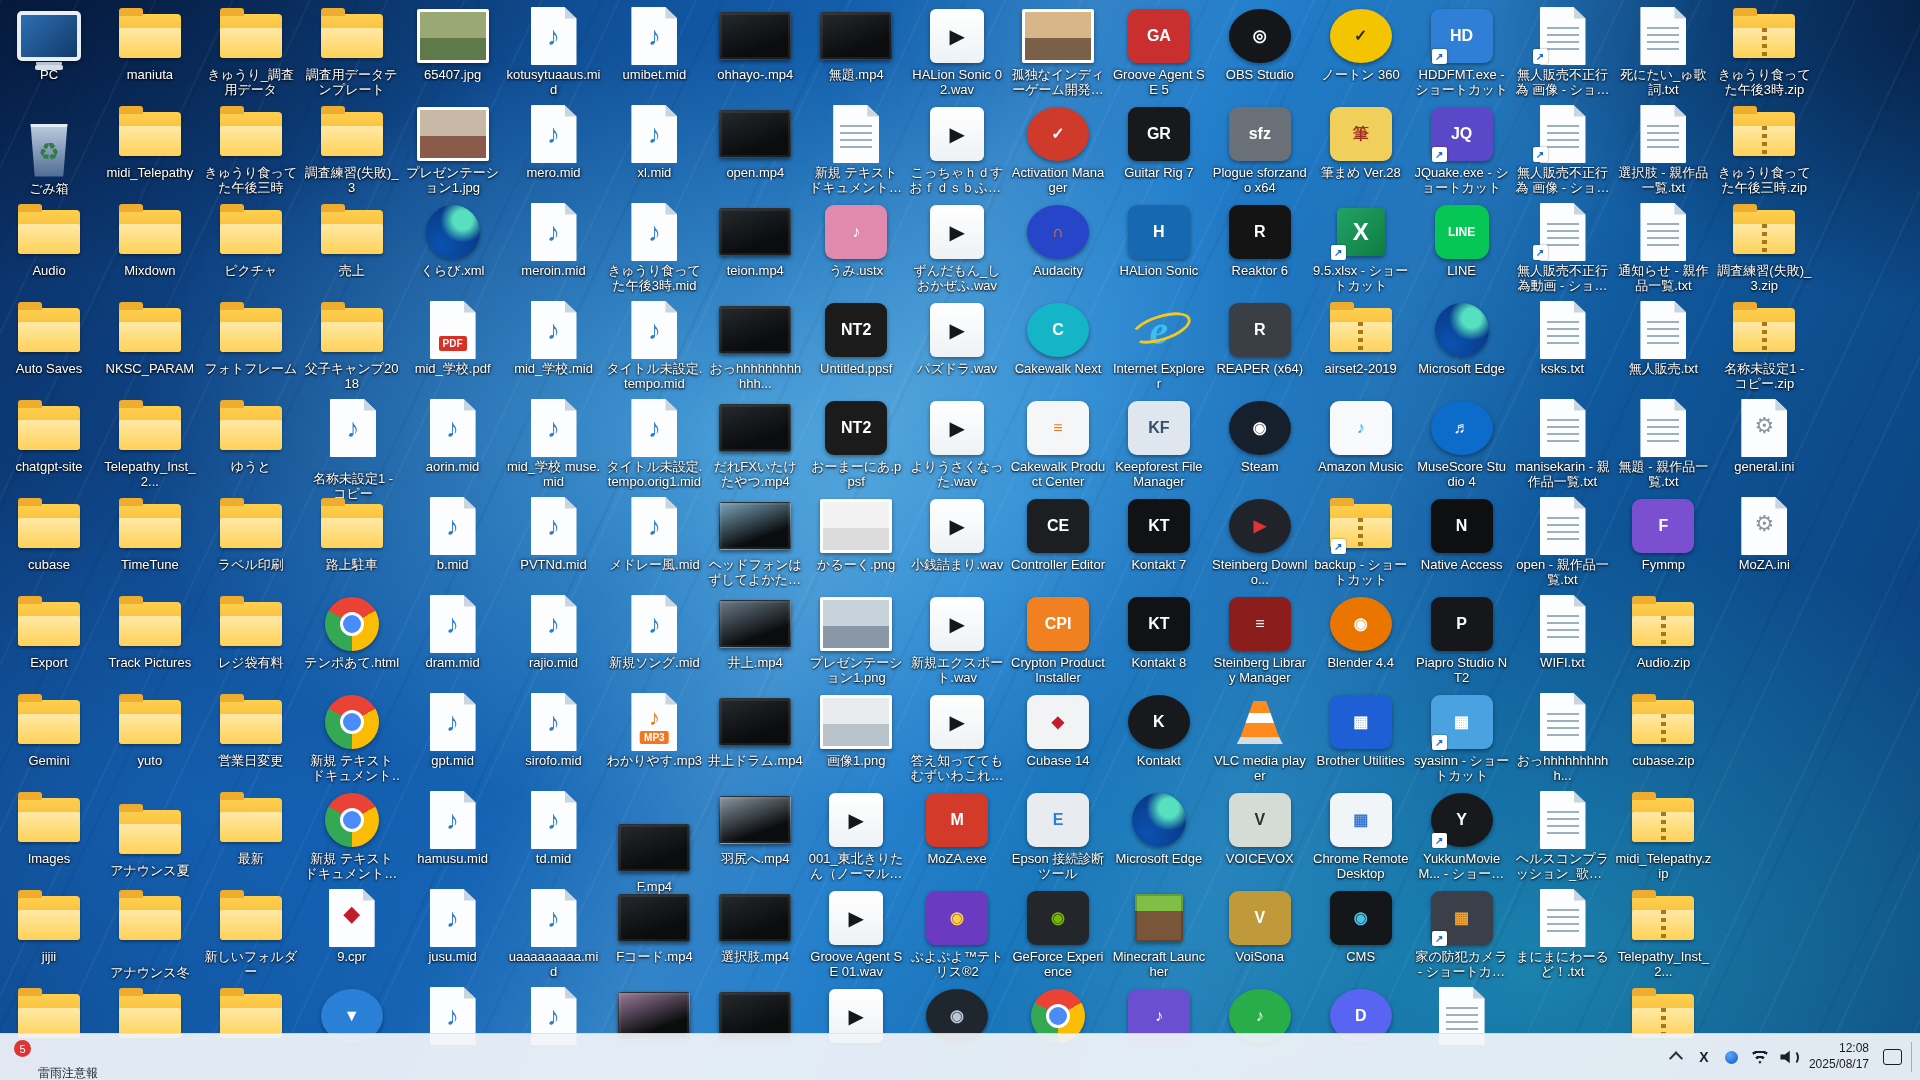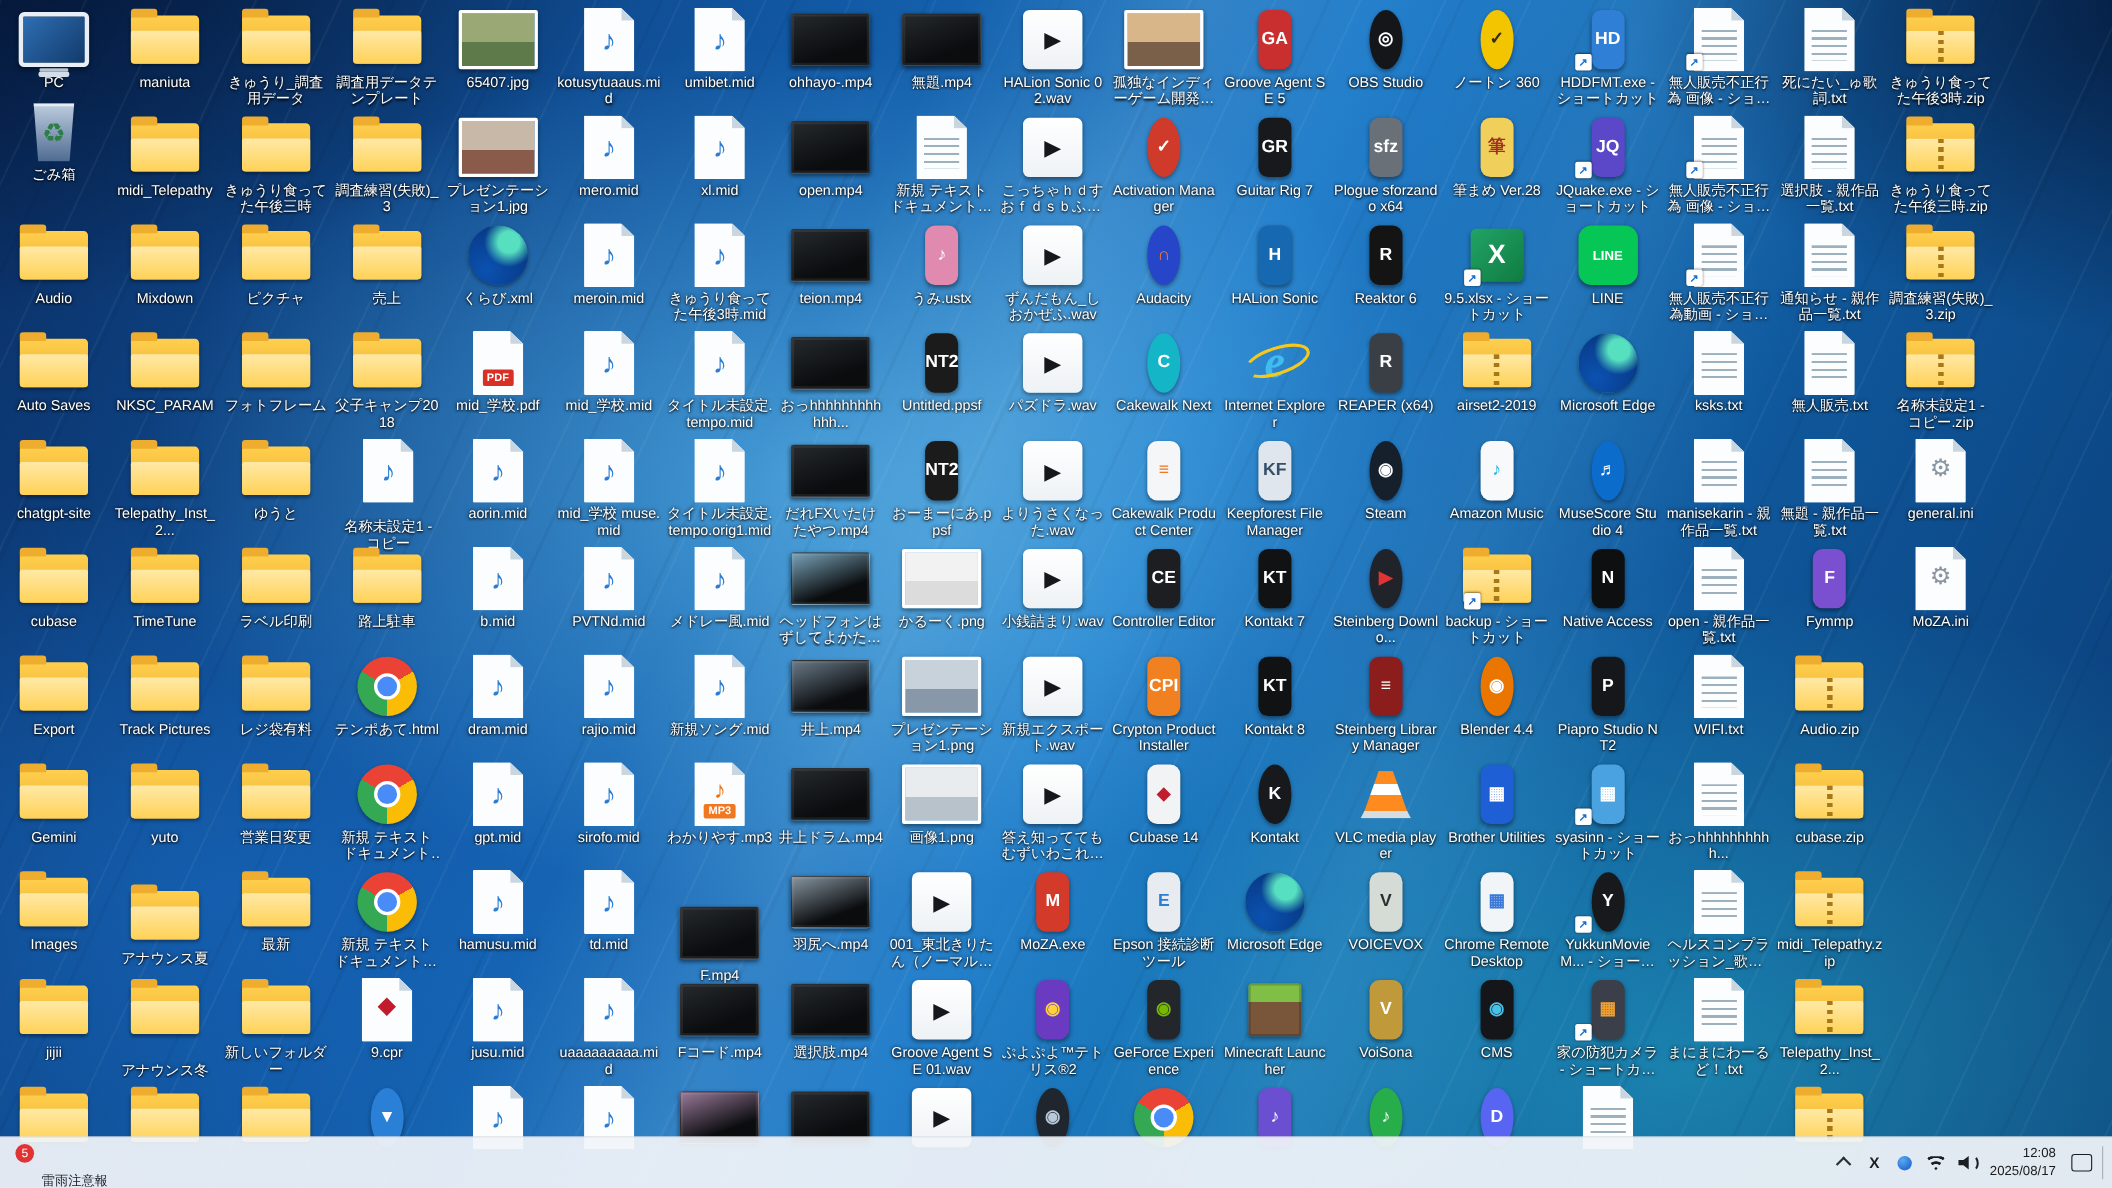--- a/index.html
+++ b/index.html
@@ -61,21 +61,21 @@
   .t-ie::after{content:"";position:absolute;width:56px;height:20px;border:3px solid #f5c81e;border-left-color:transparent;border-radius:50%;transform:rotate(-18deg);top:12px;left:-2px;}
   .t-excel{width:48px;height:48px;border-radius:5px;background:linear-gradient(135deg,#21a366,#107c41);display:flex;align-items:center;justify-content:center;box-shadow:0 2px 4px rgba(0,0,0,.4);}
   .t-excel::before{content:"X";color:#fff;font-weight:bold;font-size:24px;}
   .t-line{width:54px;height:54px;border-radius:12px;background:#06c755;display:flex;align-items:center;justify-content:center;box-shadow:0 2px 4px rgba(0,0,0,.4);}
   .t-line::before{content:"LINE";color:#fff;font-weight:bold;font-size:12px;}
   .t-vlc{width:48px;height:48px;}
   .t-vlc::before{content:"";position:absolute;left:50%;transform:translateX(-50%);bottom:7px;width:40px;height:38px;clip-path:polygon(34% 0,66% 0,100% 100%,0 100%);
     background:linear-gradient(180deg,#ff8a1e 0 32%,#fff 32% 58%,#ff8a1e 58% 100%);}
   .t-vlc::after{content:"";position:absolute;bottom:2px;left:1px;right:1px;height:7px;background:#d8dde2;clip-path:polygon(8% 0,92% 0,100% 100%,0 100%);}
   .t-minecraft{width:48px;height:48px;border-radius:3px;background:linear-gradient(180deg,#7fbf45 0 35%,#79553a 35%);box-shadow:inset 0 0 0 2px rgba(0,0,0,.18),0 2px 4px rgba(0,0,0,.4);}
-  .t-app,.t-circle{width:30px;height:54px;border-radius:9px;background:var(--c,#555);display:flex;align-items:center;justify-content:center;box-shadow:0 2px 4px rgba(0,0,0,.4);}
+  .t-app,.t-circle{width:62px;height:54px;border-radius:9px;background:var(--c,#555);display:flex;align-items:center;justify-content:center;box-shadow:0 2px 4px rgba(0,0,0,.4);}
   .t-circle{border-radius:50%;}
   .t-app .gtxt,.t-circle .gtxt{color:var(--tc,#fff);font-weight:bold;font-size:16px;line-height:1;}
   
   .scut{position:absolute;left:calc(50% - 30px);bottom:0;width:15px;height:15px;background:#fff;border-radius:2px;box-shadow:0 0 2px rgba(0,0,0,.5);display:flex;align-items:center;justify-content:center;}
   .scut::before{content:"↗";font-size:10px;color:#1a6fd4;font-weight:bold;}
   
   .taskbar{position:fixed;left:0;right:0;bottom:0;height:46px;background:rgba(241,244,249,.93);border-top:1px solid rgba(0,0,0,.08);z-index:10;}
   .widget{position:absolute;left:0;top:0;bottom:0;display:flex;align-items:center;gap:7px;padding:0 14px;}
   .wbadge{width:17px;height:17px;border-radius:50%;background:#e03434;color:#fff;font-size:11px;display:flex;align-items:center;justify-content:center;align-self:flex-start;margin-top:6px;}
   .wtext{font-size:12px;color:#1b1f24;line-height:1.35;margin-top:48px;}
@@ -238,21 +238,21 @@
           <div class="gi t-txt"></div>
         </div>
         <div class="dlabel">死にたい_ゅ歌詞.txt</div>
       </div>
       <div class="dicon" style="left: 1716.3px; top: 8px;">
         <div class="gwrap">
           <div class="gi t-zip"></div>
         </div>
         <div class="dlabel">きゅうり食ってた午後3時.zip</div>
       </div>
-      <div class="dicon" style="left: 1px; top: 92px;">
+      <div class="dicon" style="left: 1px; top: 122px;">
         <div class="gwrap">
           <div class="gi t-recycle"></div>
         </div>
         <div class="dlabel">ごみ箱</div>
       </div>
       <div class="dicon" style="left: 101.9px; top: 106px;">
         <div class="gwrap">
           <div class="gi t-folder"></div>
         </div>
         <div class="dlabel">midi_Telepathy</div>

